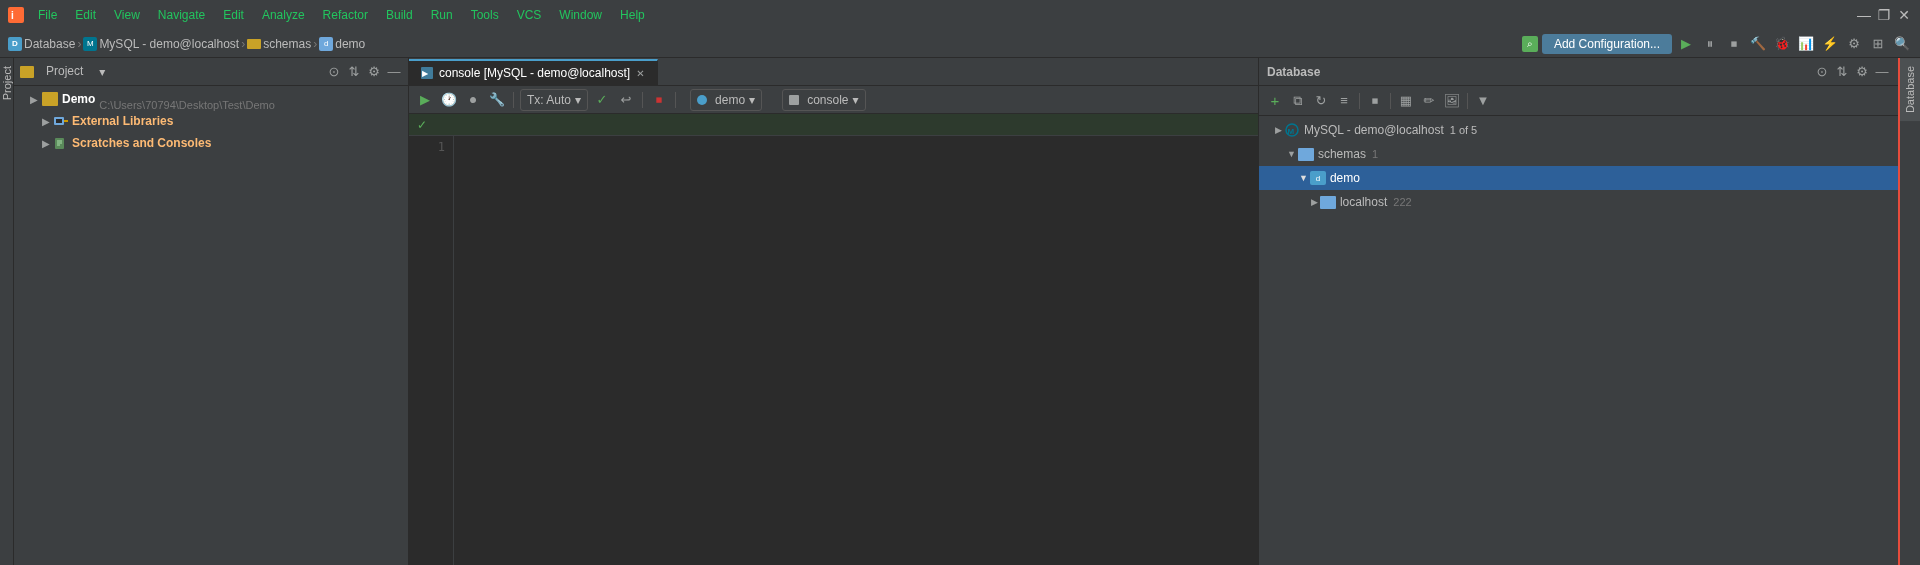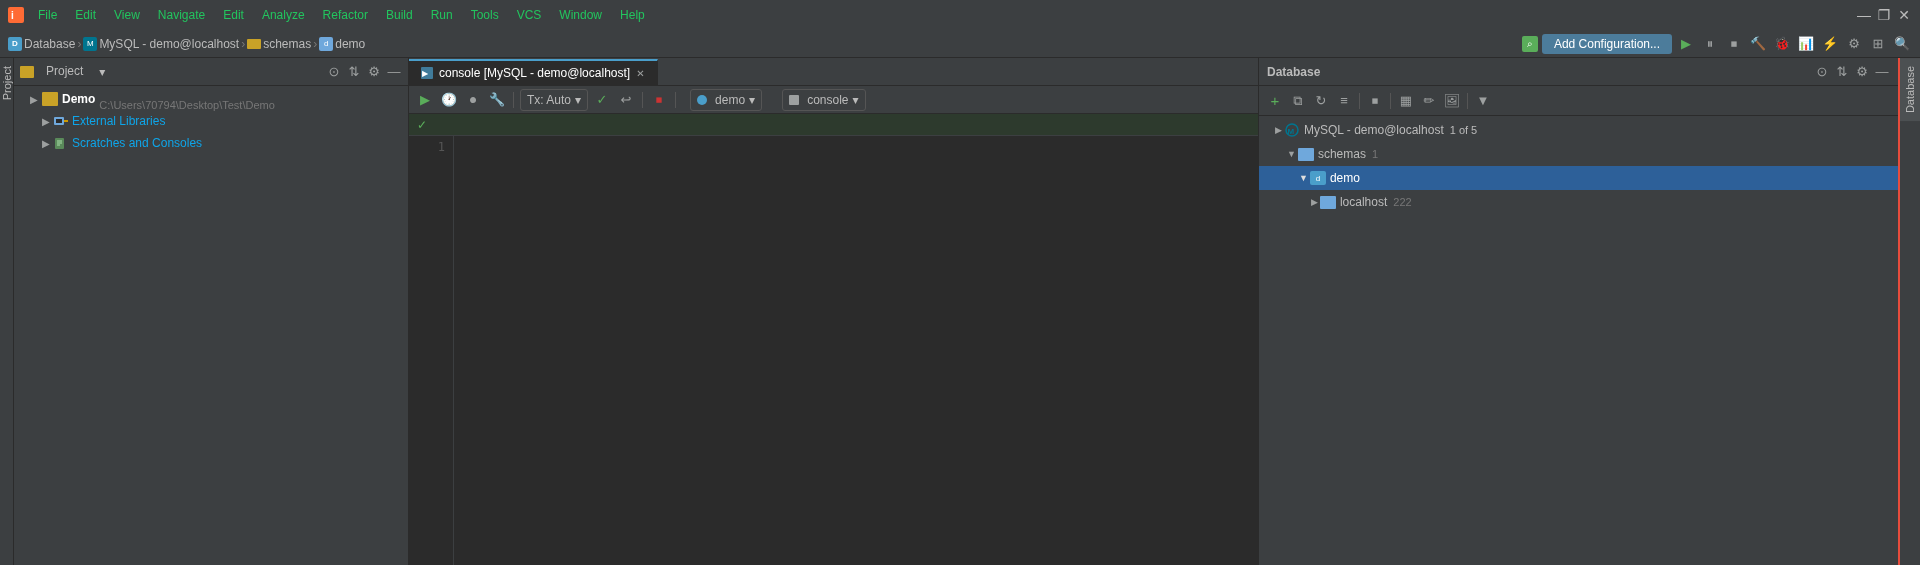--- a/index.html
+++ b/index.html
@@ -144,22 +144,23 @@
     }
     .tree-item .indent {
       display: inline-block;
     }
     .tree-item .arrow {
       width: 12px;
       font-size: 10px;
       color: #9da0a0;
     }
     .item-name {
-      color: #0ea5e9;
-      font-size: 12px;
+      color: #fdba74;
+      font-size: 12px;
+      font-weight: bold;
     }
     .item-name.bold {
       color: #ffffff;
       font-weight: bold;
     }
     .item-path {
       color: #777;
       font-size: 11px;
       margin-left: 4px;
       margin-top: 11px;

